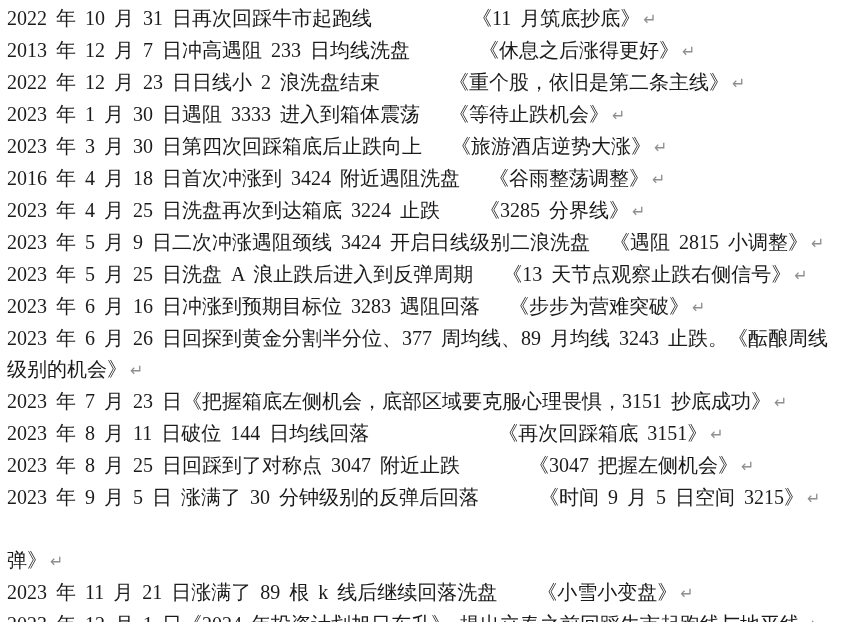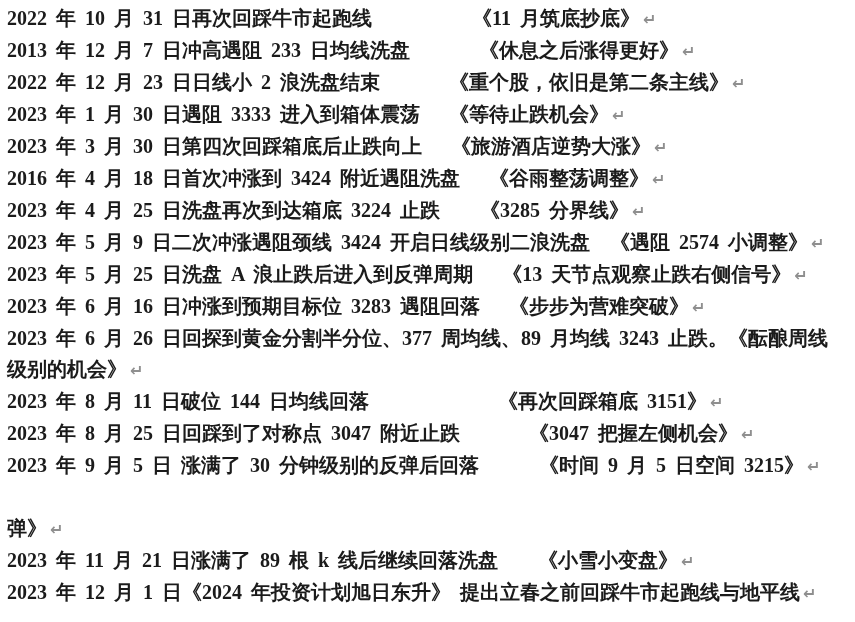--- a/index.html
+++ b/index.html
@@ -9,21 +9,20 @@
     height: 622px;
     background: #ffffff;
     overflow: hidden;
   }
   .page {
     box-sizing: border-box;
     width: 855px;
     height: 622px;
     padding: 3px 7px 0 7px;
     font-family: "Liberation Serif", "DejaVu Serif", serif;
-    font-weight: bold;
   }
   .line {
     margin: 0;
     padding: 0;
     font-size: 20px;
     line-height: 31px;
     color: #1b1b1b;
     text-align: justify;
     word-spacing: 4px;
     white-space: normal;
@@ -48,28 +47,29 @@
   <p class="line"><span>2022 年 12 月 23 日日线小 2 浪洗盘结束　　　 《重个股，依旧是第二条主线》</span><span class="mark">↵</span></p>
 
   <p class="line"><span>2023 年 1 月 30 日遇阻 3333 进入到箱体震荡　 《等待止跌机会》</span><span class="mark">↵</span></p>
 
   <p class="line"><span>2023 年 3 月 30 日第四次回踩箱底后止跌向上　 《旅游酒店逆势大涨》</span><span class="mark">↵</span></p>
 
   <p class="line"><span>2016 年 4 月 18 日首次冲涨到 3424 附近遇阻洗盘　 《谷雨整荡调整》</span><span class="mark">↵</span></p>
 
   <p class="line"><span>2023 年 4 月 25 日洗盘再次到达箱底 3224 止跌　　《3285 分界线》</span><span class="mark">↵</span></p>
 
-  <p class="line"><span>2023 年 5 月 9 日二次冲涨遇阻颈线 3424 开启日线级别二浪洗盘　《遇阻 2574 小调整》</span><span class="mark">↵</span></p>
+  <p class="line"><span>2023 年 5 月 9 日二次冲涨遇阻颈线 3424 开启日线级别二浪洗盘　《遇阻 2815 小调整》</span><span class="mark">↵</span></p>
 
   <p class="line"><span>2023 年 5 月 25 日洗盘 A 浪止跌后进入到反弹周期　 《13 天节点观察止跌右侧信号》</span><span class="mark">↵</span></p>
 
   <p class="line"><span>2023 年 6 月 16 日冲涨到预期目标位 3283 遇阻回落　 《步步为营难突破》</span><span class="mark">↵</span></p>
 
   <p class="line"><span>2023 年 6 月 26 日回探到黄金分割半分位、377 周均线、89 月均线 3243 止跌。《酝酿周线</span><br><span>级别的机会》</span><span class="mark">↵</span></p>
 
+  <p class="line"><span>2023 年 7 月 23 日《把握箱底左侧机会，底部区域要克服心理畏惧，3151 抄底成功》</span><span class="mark">↵</span></p>
 
   <p class="line"><span>2023 年 8 月 11 日破位 144 日均线回落　　　　　　 《再次回踩箱底 3151》</span><span class="mark">↵</span></p>
 
   <p class="line"><span>2023 年 8 月 25 日回踩到了对称点 3047 附近止跌　　　 《3047 把握左侧机会》</span><span class="mark">↵</span></p>
 
   <p class="line"><span>2023 年 9 月 5 日 涨满了 30 分钟级别的反弹后回落　　　《时间 9 月 5 日空间 3215》</span><span class="mark">↵</span></p>
 
   <p class="line"><br><span>弹》</span><span class="mark">↵</span></p>
 
   <p class="line"><span>2023 年 11 月 21 日涨满了 89 根 k 线后继续回落洗盘　　《小雪小变盘》</span><span class="mark">↵</span></p>

